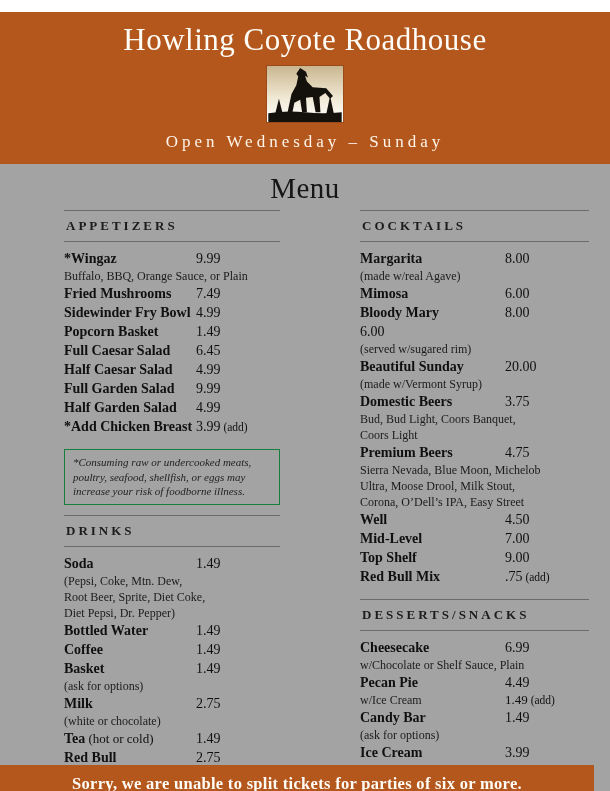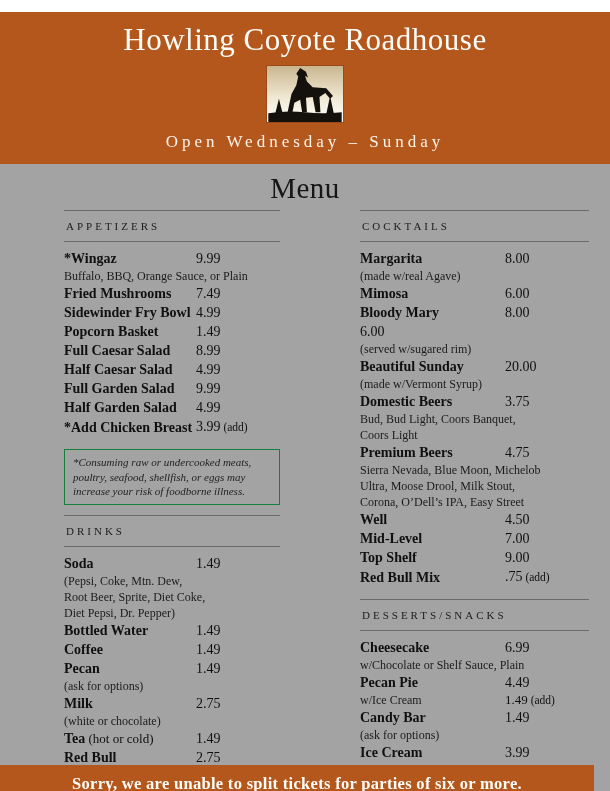--- a/index.html
+++ b/index.html
@@ -21,24 +21,24 @@
   
   .menu-title{text-align:center;font-size:29px;line-height:34px;color:#161616;margin:7px 0 5px 0;letter-spacing:.5px;}
 
   
   .columns{display:flex;align-items:flex-start;padding:0 21px 0 64px;gap:80px;}
   .col{flex:0 0 auto;}
   .col-left{width:216px;}
   .col-right{width:229px;}
 
   .menu-section{margin:0 0 12px 0;}
-  .section-title{font-size:11px;line-height:18px;font-weight:400;letter-spacing:3px;color:#1c1c1c;
+  .section-title{font-size:13px;line-height:18px;font-weight:700;letter-spacing:3px;color:#1c1c1c;
     border-top:1px solid #6b6b6b;border-bottom:1px solid #6b6b6b;padding:6px 2px 6px 2px;margin:0 0 7px 0;}
 
-  .item-row{display:flex;align-items:flex-end;font-size:14px;line-height:19px;}
+  .item-row{display:flex;align-items:flex-start;font-size:14px;line-height:19px;}
   .item-name{flex:1 1 auto;font-weight:700;color:#101010;}
   .name-note{font-weight:400;font-size:13px;}
   .item-price{flex:0 0 84px;font-weight:400;color:#101010;white-space:nowrap;}
   .price-note{font-size:11.5px;}
 
   .sub-row{display:flex;align-items:flex-start;font-size:12px;line-height:16px;color:#1b1b1b;}
   .sub-row .sub-text{flex:1 1 auto;}
   .sub-row .item-price{font-size:13px;}
 
   .note-box{border:1px solid #15803d;padding:5px 8px;margin:4px 0 10px 0;
@@ -87,21 +87,21 @@
           <div class="item-row">
             <span class="item-name">Sidewinder Fry Bowl</span>
             <span class="item-price">4.99</span>
           </div>
           <div class="item-row">
             <span class="item-name">Popcorn Basket</span>
             <span class="item-price">1.49</span>
           </div>
           <div class="item-row">
             <span class="item-name">Full Caesar Salad</span>
-            <span class="item-price">8.99</span>
+            <span class="item-price">6.45</span>
           </div>
           <div class="item-row">
             <span class="item-name">Half Caesar Salad</span>
             <span class="item-price">4.99</span>
           </div>
           <div class="item-row">
             <span class="item-name">Full Garden Salad</span>
             <span class="item-price">9.99</span>
           </div>
           <div class="item-row">
@@ -131,21 +131,21 @@
           </div>
           <div class="item-row">
             <span class="item-name">Bottled Water</span>
             <span class="item-price">1.49</span>
           </div>
           <div class="item-row">
             <span class="item-name">Coffee</span>
             <span class="item-price">1.49</span>
           </div>
           <div class="item-row">
-            <span class="item-name">Pecan</span>
+            <span class="item-name">Basket</span>
             <span class="item-price">1.49</span>
           </div>
           <div class="sub-row">
             <span class="sub-text">(ask for options)</span>
           </div>
           <div class="item-row">
             <span class="item-name">Milk</span>
             <span class="item-price">2.75</span>
           </div>
           <div class="sub-row">

